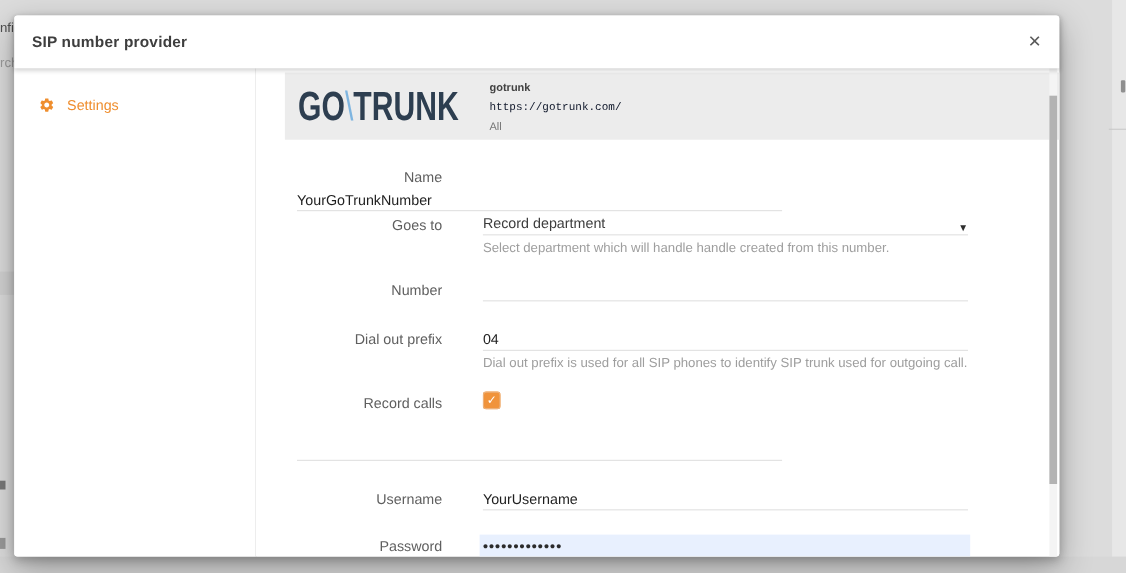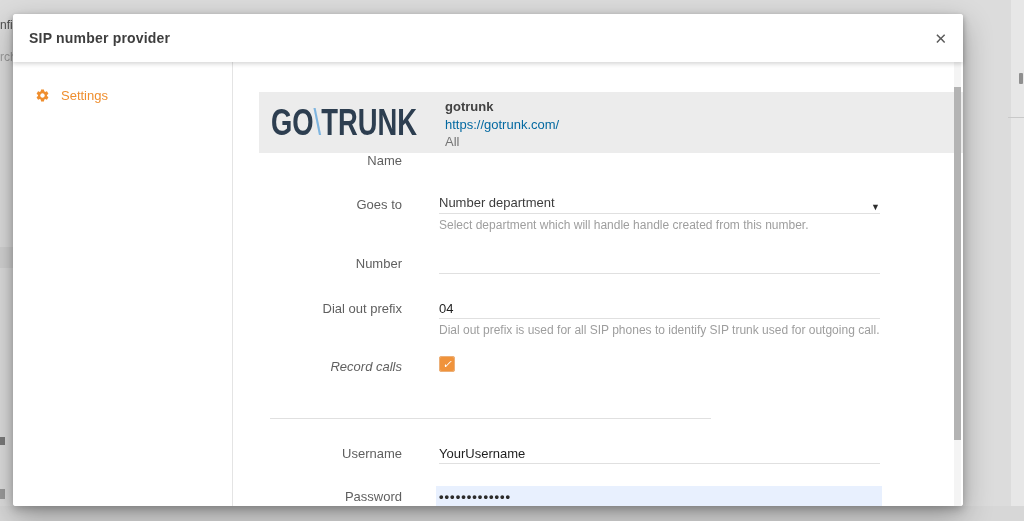--- a/index.html
+++ b/index.html
@@ -34,46 +34,46 @@
   .sidebar { width:220px; border-right:1px solid #e4e4e4; background:#fff; border-radius:0 0 0 3px; }
   .sidebar-item { display:flex; align-items:center; gap:11px; padding:26px 0 0 22px;
                   color:#EF8E2E; font-size:13px; cursor:pointer; }
   .gear-wrap { width:15px; height:15px; display:inline-flex; }
   .gear-wrap svg { width:15px; height:15px; fill:#EF8E2E; }
 
   
   .content { position:relative; flex:1; overflow:hidden; background:#fff; border-radius:0 0 3px 0; }
 
   .provider-band { position:absolute; left:26px; top:4px; width:716px; height:61px; background:#ececec;
-                   display:flex; align-items:center;margin-top:26px; }
+                   display:flex; align-items:center; }
   .logo { margin-left:12px; font-size:37px; font-weight:bold; color:#2D3E50; letter-spacing:0;
           transform:scaleX(.74); transform-origin:left center; white-space:nowrap; line-height:1; }
   .logo .slash { color:#7EB5E0; font-weight:400; }
-  .provider-info { position:absolute; left:186px; top:6px; font-size:13px; line-height:17.5px; }
+  .provider-info { position:absolute; left:186px; top:6px; font-size:10px; line-height:17.5px; }
   .p-name { font-weight:bold; color:#424242; }
-  .p-url { color:#0369a1; text-decoration:none; cursor:pointer; display:block; }
+  .p-url { color:#0f172a; text-decoration:none; cursor:pointer; display:block;font-family:Liberation Mono, monospace; }
   .p-scope { color:#757575; }
 
   
   .frow { position:absolute; left:0; width:100%; display:flex; align-items:flex-start; }
   .flabel { width:169px; text-align:right; font-size:13px; color:#5f5f5f; line-height:21px; }
   .fcol { margin-left:37px; width:441px; }
   .finput { display:block; width:441px; height:21px; border:none; border-bottom:1px solid #e0e0e0;
             background:transparent; font-family:"Liberation Sans",sans-serif; font-size:13px;
             color:#1f1f1f; outline:none; padding:0; }
   .fselect { position:relative; width:441px; height:20px; border-bottom:1px solid #e0e0e0;
              font-size:13px; color:#3c3c3c; cursor:pointer; line-height:18px; }
   .sel-arrow { position:absolute; right:0; top:4px; font-size:9px; color:#2d2d2d; }
   .fhelper { margin-top:4px; font-size:12px; color:#9e9e9e; line-height:14px; }
 
   .r-name     { top:88px;flex-direction:column; }
   .r-goesto   { top:132px; }
   .r-number   { top:191px; }
   .r-dial     { top:236px; }
-  .r-record   { top:294px;font-style:italic; }
+  .r-record   { top:294px; }
   .r-host     { top:336px; }
   .r-username { top:381px; }
   .r-password { top:424px; }
 
   .checkbox { width:16px; height:16px; background:#F0933B; border-radius:3px; display:flex;
               align-items:center; justify-content:center; cursor:pointer; box-shadow:0 0 0 1px #ecb079 inset; }
   .checkbox .check { color:#fff; font-size:11px; line-height:1; }
 
   .finput.autofilled { background:#E8F0FE; height:20px; width:446px; padding-left:3px; margin-left:-3px;
                        border-bottom:none; letter-spacing:1px; font-weight:bold; color:#2b2b2b; }
@@ -123,27 +123,30 @@
           <div class="logo"><span>GO</span><span class="slash">\</span><span>TRUNK</span></div>
           <div class="provider-info">
             <div class="p-name">gotrunk</div>
             <a class="p-url">https://gotrunk.com/</a>
             <div class="p-scope">All</div>
           </div>
         </div>
 
         <div class="frow r-name">
           <div class="flabel">Name</div>
+          <div class="fcol">
+            <input class="finput" value="YourGoTrunkNumber" style="">
+          </div>
         </div>
 
         <div class="frow r-goesto">
           <div class="flabel">Goes to</div>
           <div class="fcol">
             <div class="fselect">
-              <span>Number department</span>
+              <span>Record department</span>
               <span class="sel-arrow">▼</span>
             </div>
             <div class="fhelper">Select department which will handle handle created from this number.</div>
           </div>
         </div>
 
         <div class="frow r-number">
           <div class="flabel">Number</div>
           <div class="fcol">
             <input class="finput" value="" style="">

